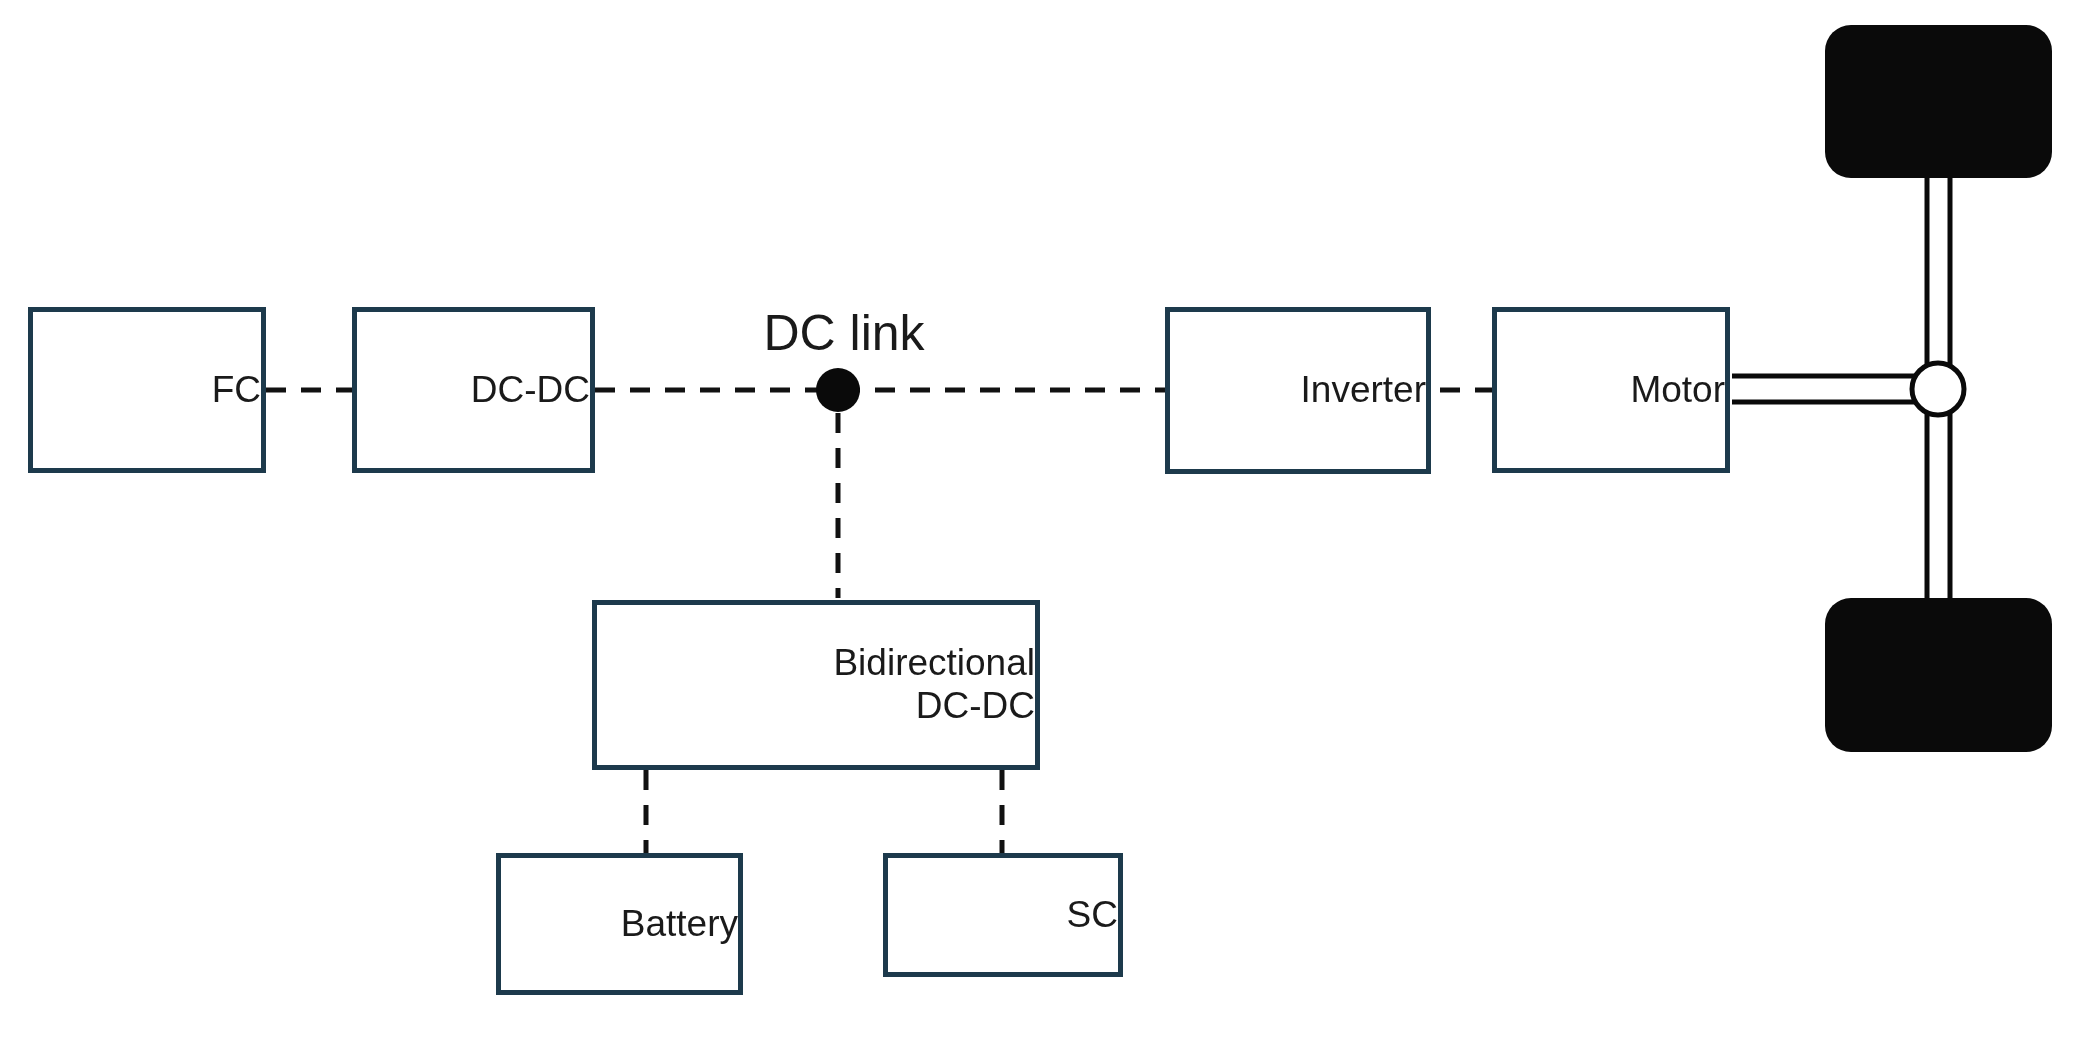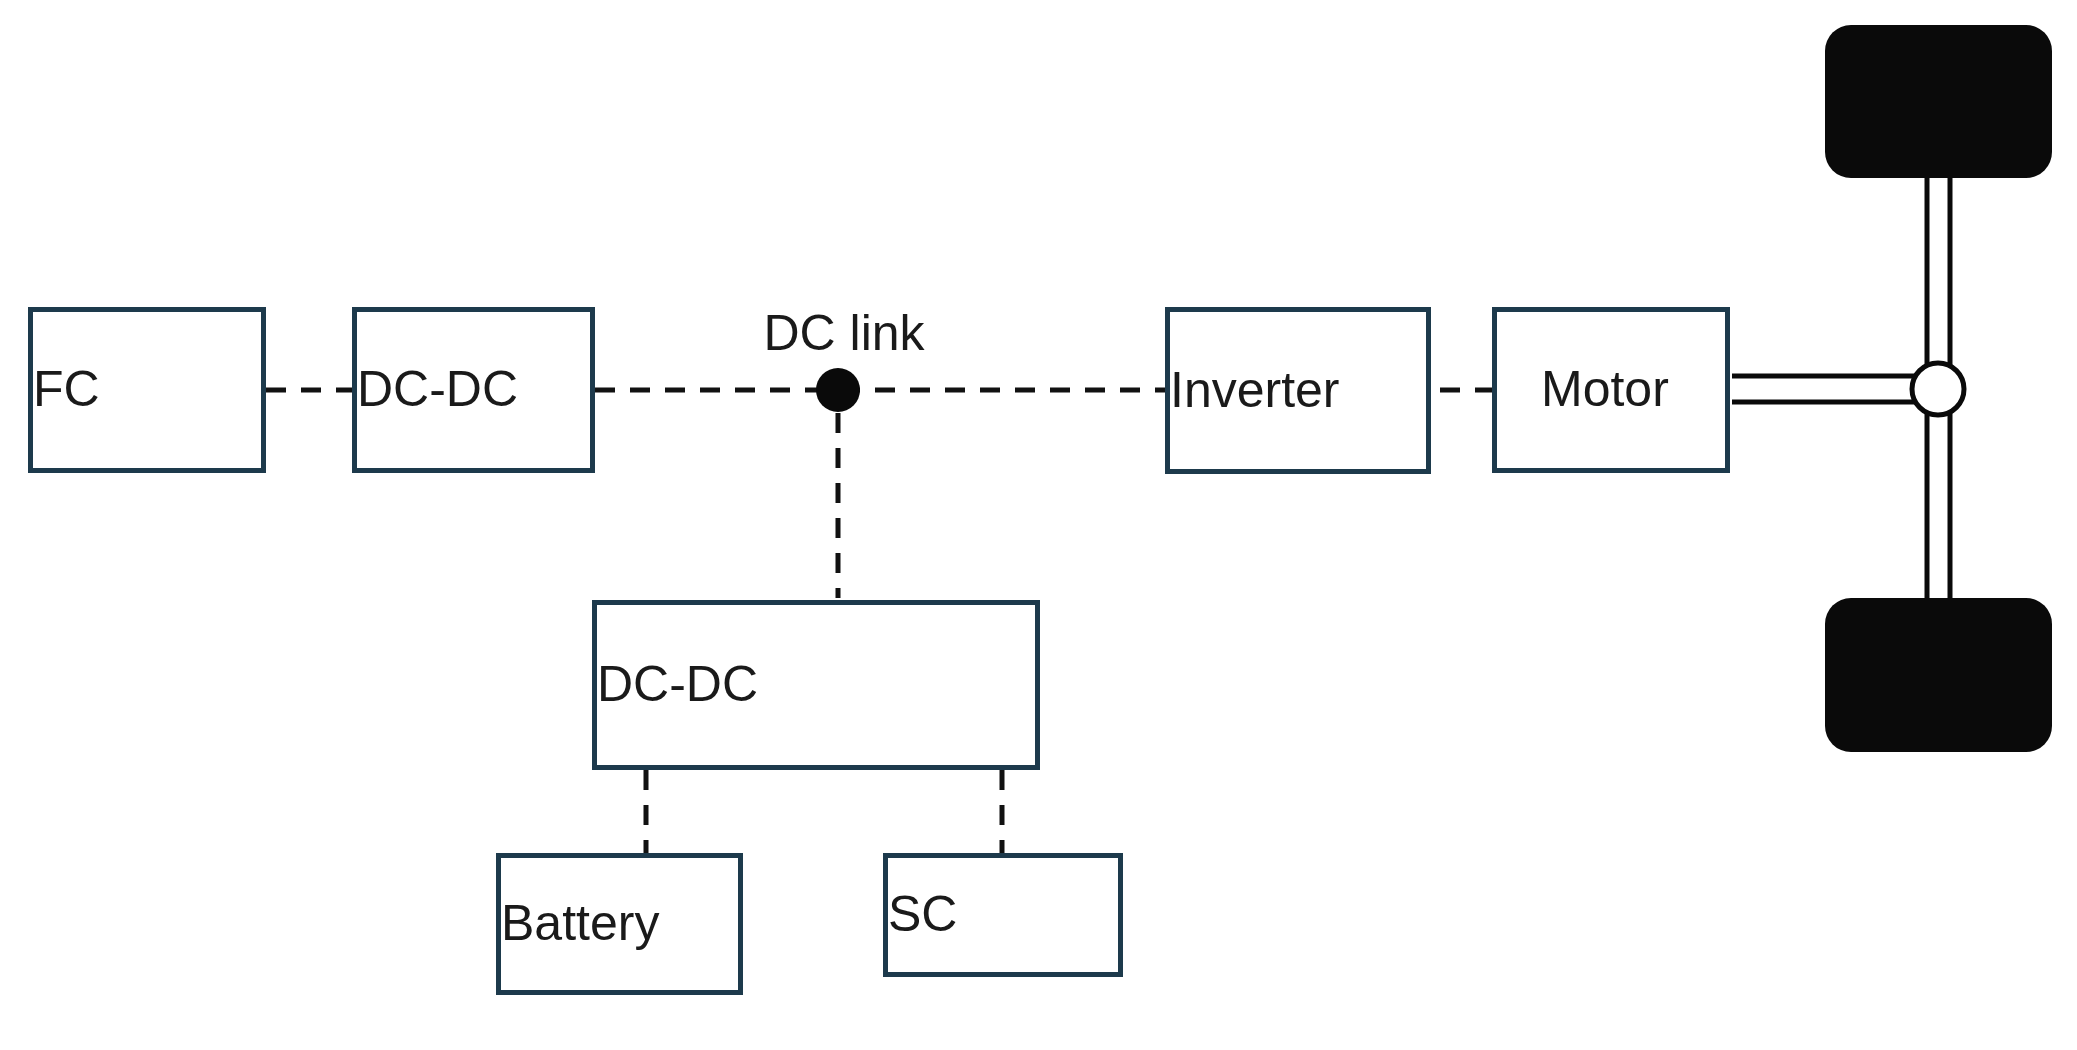--- a/index.html
+++ b/index.html
@@ -22,22 +22,22 @@
   .solid{stroke:var(--wheel-fill);stroke-width:5;fill:none;}
   .wheel{fill:var(--wheel-fill);stroke:none;}
   .hub{fill:var(--background);stroke:var(--wheel-fill);stroke-width:5;}
   .node-dot{fill:var(--wheel-fill);}
   .box{
     position:absolute;
     box-sizing:border-box;
     border:5px solid var(--box-border);
     background:var(--background);
     display:flex;flex-direction:column;
-    align-items:flex-start;justify-content:center;
-    font-size:50px;line-height:1.15;
+    align-items:flex-end;justify-content:center;
+    font-size:37px;line-height:1.15;
     color:var(--text);
     text-align:center;
     white-space:nowrap;
   }
   .free-label{
     position:absolute;
     font-size:50px;color:var(--text);
     text-align:center;white-space:nowrap;
   }
   #box-fc{left:28px;top:307px;width:238px;height:166px;}
@@ -86,20 +86,21 @@
 
   <div class="box" id="box-inverter">
     <span>Inverter</span>
   </div>
 
   <div class="box" id="box-motor">
     <span>Motor</span>
   </div>
 
   <div class="box" id="box-bidir">
+    <span>Bidirectional</span>
     <span>DC-DC</span>
   </div>
 
   <div class="box" id="box-battery">
     <span>Battery</span>
   </div>
 
   <div class="box" id="box-sc">
     <span>SC</span>
   </div>

